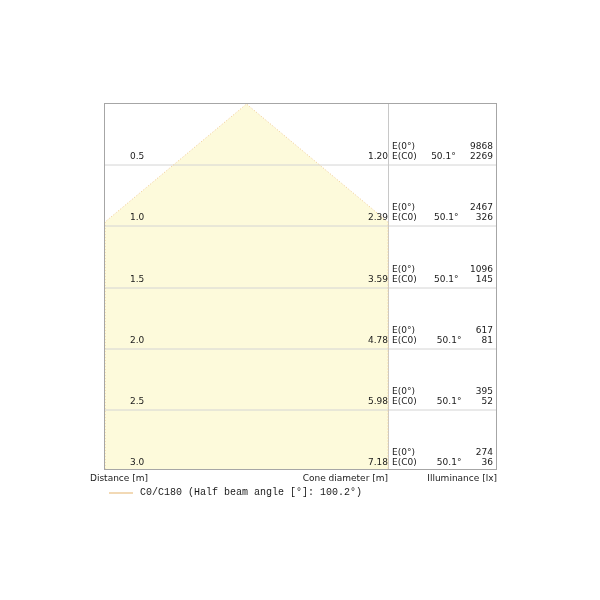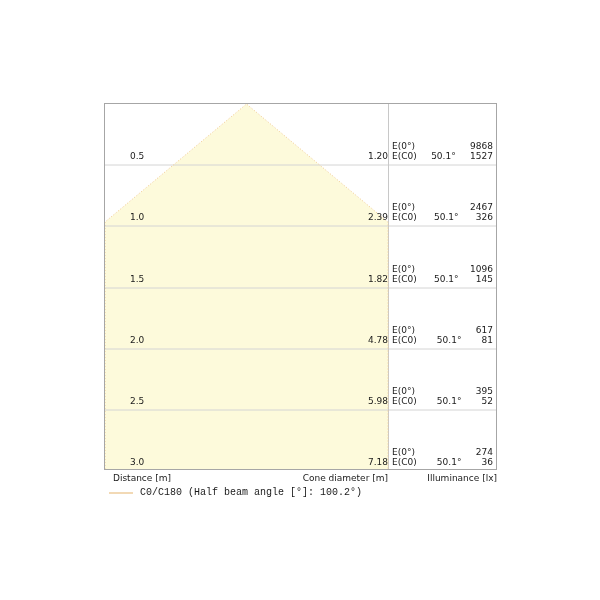--- a/index.html
+++ b/index.html
@@ -19,21 +19,21 @@
     position:absolute;left:0;width:283px;text-align:right;font-size:9px;line-height:10px;
   }
   .eblock{
     position:absolute;left:287px;width:101px;height:20px;font-size:9px;line-height:10px;
   }
   .eline{display:flex;justify-content:space-between;}
   .eline .mid{flex:1;text-align:center;}
   .footer-label{
     position:absolute;top:473px;font-size:9px;line-height:11px;white-space:nowrap;
   }
-  .footer-distance{left:113px;}
+  .footer-distance{left:90px;}
   .footer-cone{left:104px;width:284px;text-align:right;}
   .footer-illum{right:103px;}
   .legend{position:absolute;left:109px;top:487px;height:12px;}
   .legend-swatch{
     position:absolute;left:0;top:5px;width:24px;height:2px;
   }
   .legend-label{
     position:absolute;left:31px;top:0;font-size:10px;line-height:11px;white-space:nowrap;font-family:Liberation Mono, monospace;
   }
 </style>
@@ -54,34 +54,34 @@
 
   <div class="tick" style="top:47px">0.5</div>
   <div class="tick" style="top:108px">1.0</div>
   <div class="tick" style="top:170px">1.5</div>
   <div class="tick" style="top:231px">2.0</div>
   <div class="tick" style="top:292px">2.5</div>
   <div class="tick" style="top:353px">3.0</div>
 
   <div class="diam" style="top:47px">1.20</div>
   <div class="diam" style="top:108px">2.39</div>
-  <div class="diam" style="top:170px">1.82</div>
+  <div class="diam" style="top:170px">3.59</div>
   <div class="diam" style="top:231px">4.78</div>
   <div class="diam" style="top:292px">5.98</div>
   <div class="diam" style="top:353px">7.18</div>
 
   <div class="eblock" style="top:37px">
     <div class="eline">
         <span>E(0°)</span>
         <span>9868</span>
       </div>
     <div class="eline">
         <span>E(C0)</span>
         <span class="mid">50.1°</span>
-        <span>1527</span>
+        <span>2269</span>
       </div>
   </div>
   <div class="eblock" style="top:98px">
     <div class="eline">
         <span>E(0°)</span>
         <span>2467</span>
       </div>
     <div class="eline">
         <span>E(C0)</span>
         <span class="mid">50.1°</span>

